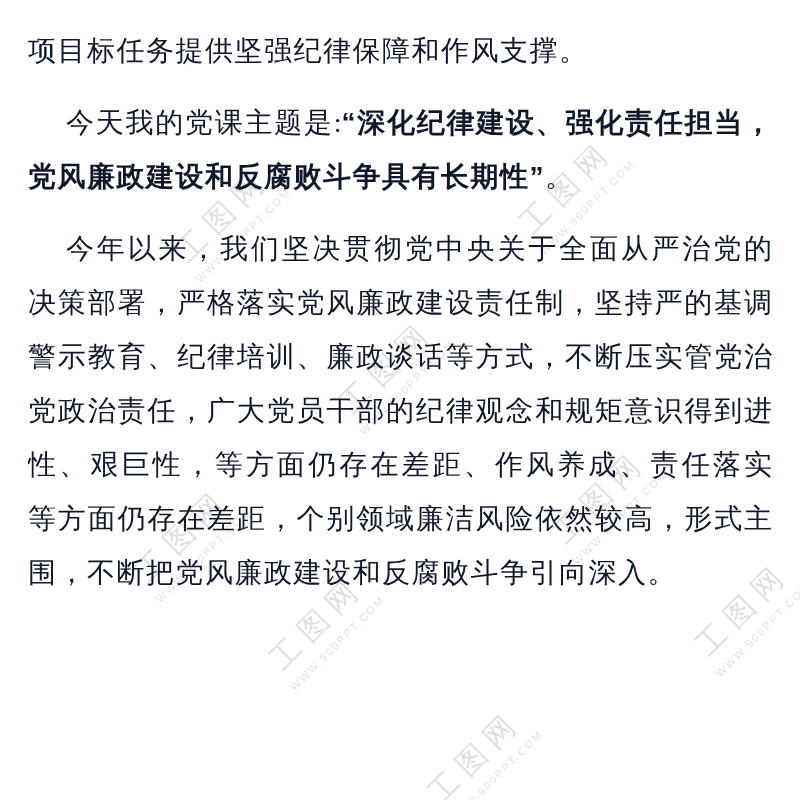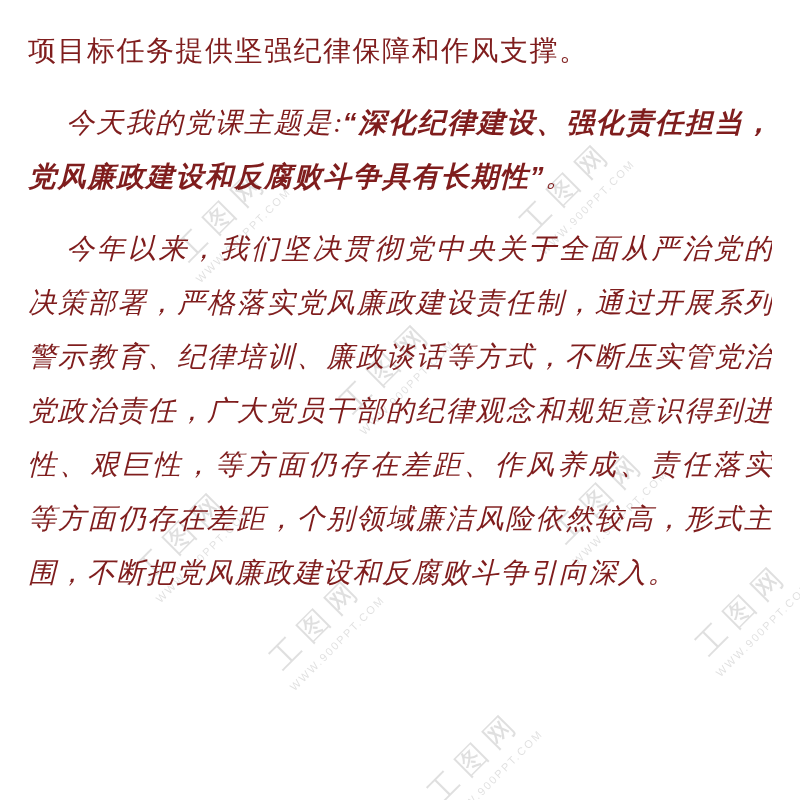--- a/index.html
+++ b/index.html
@@ -39,26 +39,26 @@
     font-family: "Liberation Sans", sans-serif;
   }
   
   .content {
     position: absolute; inset: 0;
     z-index: 1;
     padding: 24px 28px 0 28px;
     box-sizing: border-box;
   }
   .para { margin: 0; }
-  .para + .para { margin-top: 18px; font-style: italic; }
+  .para + .para { margin-top: 18px; }
   .line {
     font-size: 28px;
     line-height: 54px;
     height: 54px;
-    color: #7f1d1d;
+    color: #0f172a;
     text-align: justify;
     text-align-last: justify;
     text-justify: inter-character;
     overflow: hidden;
   }
   .line.no-just {
     text-align: left;
     text-align-last: left;
     letter-spacing: 1.5px;
   }
@@ -110,21 +110,21 @@
   <div class="content" style="color: rgb(17, 17, 17);">
       <div class="para">
         <div class="line no-just"><span class="seg-r">项目标任务提供坚强纪律保障和作风支撑。</span></div>
       </div>
       <div class="para">
         <div class="line indent"><span class="seg-r">今天我的党课主题是:</span><span class="seg-b">“深化纪律建设、强化责任担当，</span></div>
         <div class="line no-just"><span class="seg-b">党风廉政建设和反腐败斗争具有长期性”</span><span class="seg-r">。</span></div>
       </div>
       <div class="para">
         <div class="line indent"><span class="seg-r">今年以来，我们坚决贯彻党中央关于全面从严治党的</span></div>
-        <div class="line"><span class="seg-r">决策部署，严格落实党风廉政建设责任制，通过开展系列</span></div>
+        <div class="line"><span class="seg-r">决策部署，严格落实党风廉政建设责任制，坚持严的基调</span></div>
         <div class="line"><span class="seg-r">警示教育、纪律培训、廉政谈话等方式，不断压实管党治</span></div>
         <div class="line"><span class="seg-r">党政治责任，广大党员干部的纪律观念和规矩意识得到进</span></div>
         <div class="line"><span class="seg-r">性、艰巨性，等方面仍存在差距、作风养成、责任落实</span></div>
         <div class="line"><span class="seg-r">等方面仍存在差距，个别领域廉洁风险依然较高，形式主</span></div>
         <div class="line no-just"><span class="seg-r">围，不断把党风廉政建设和反腐败斗争引向深入。</span></div>
       </div>
     </div>
 </div>
 
 </body></html>

